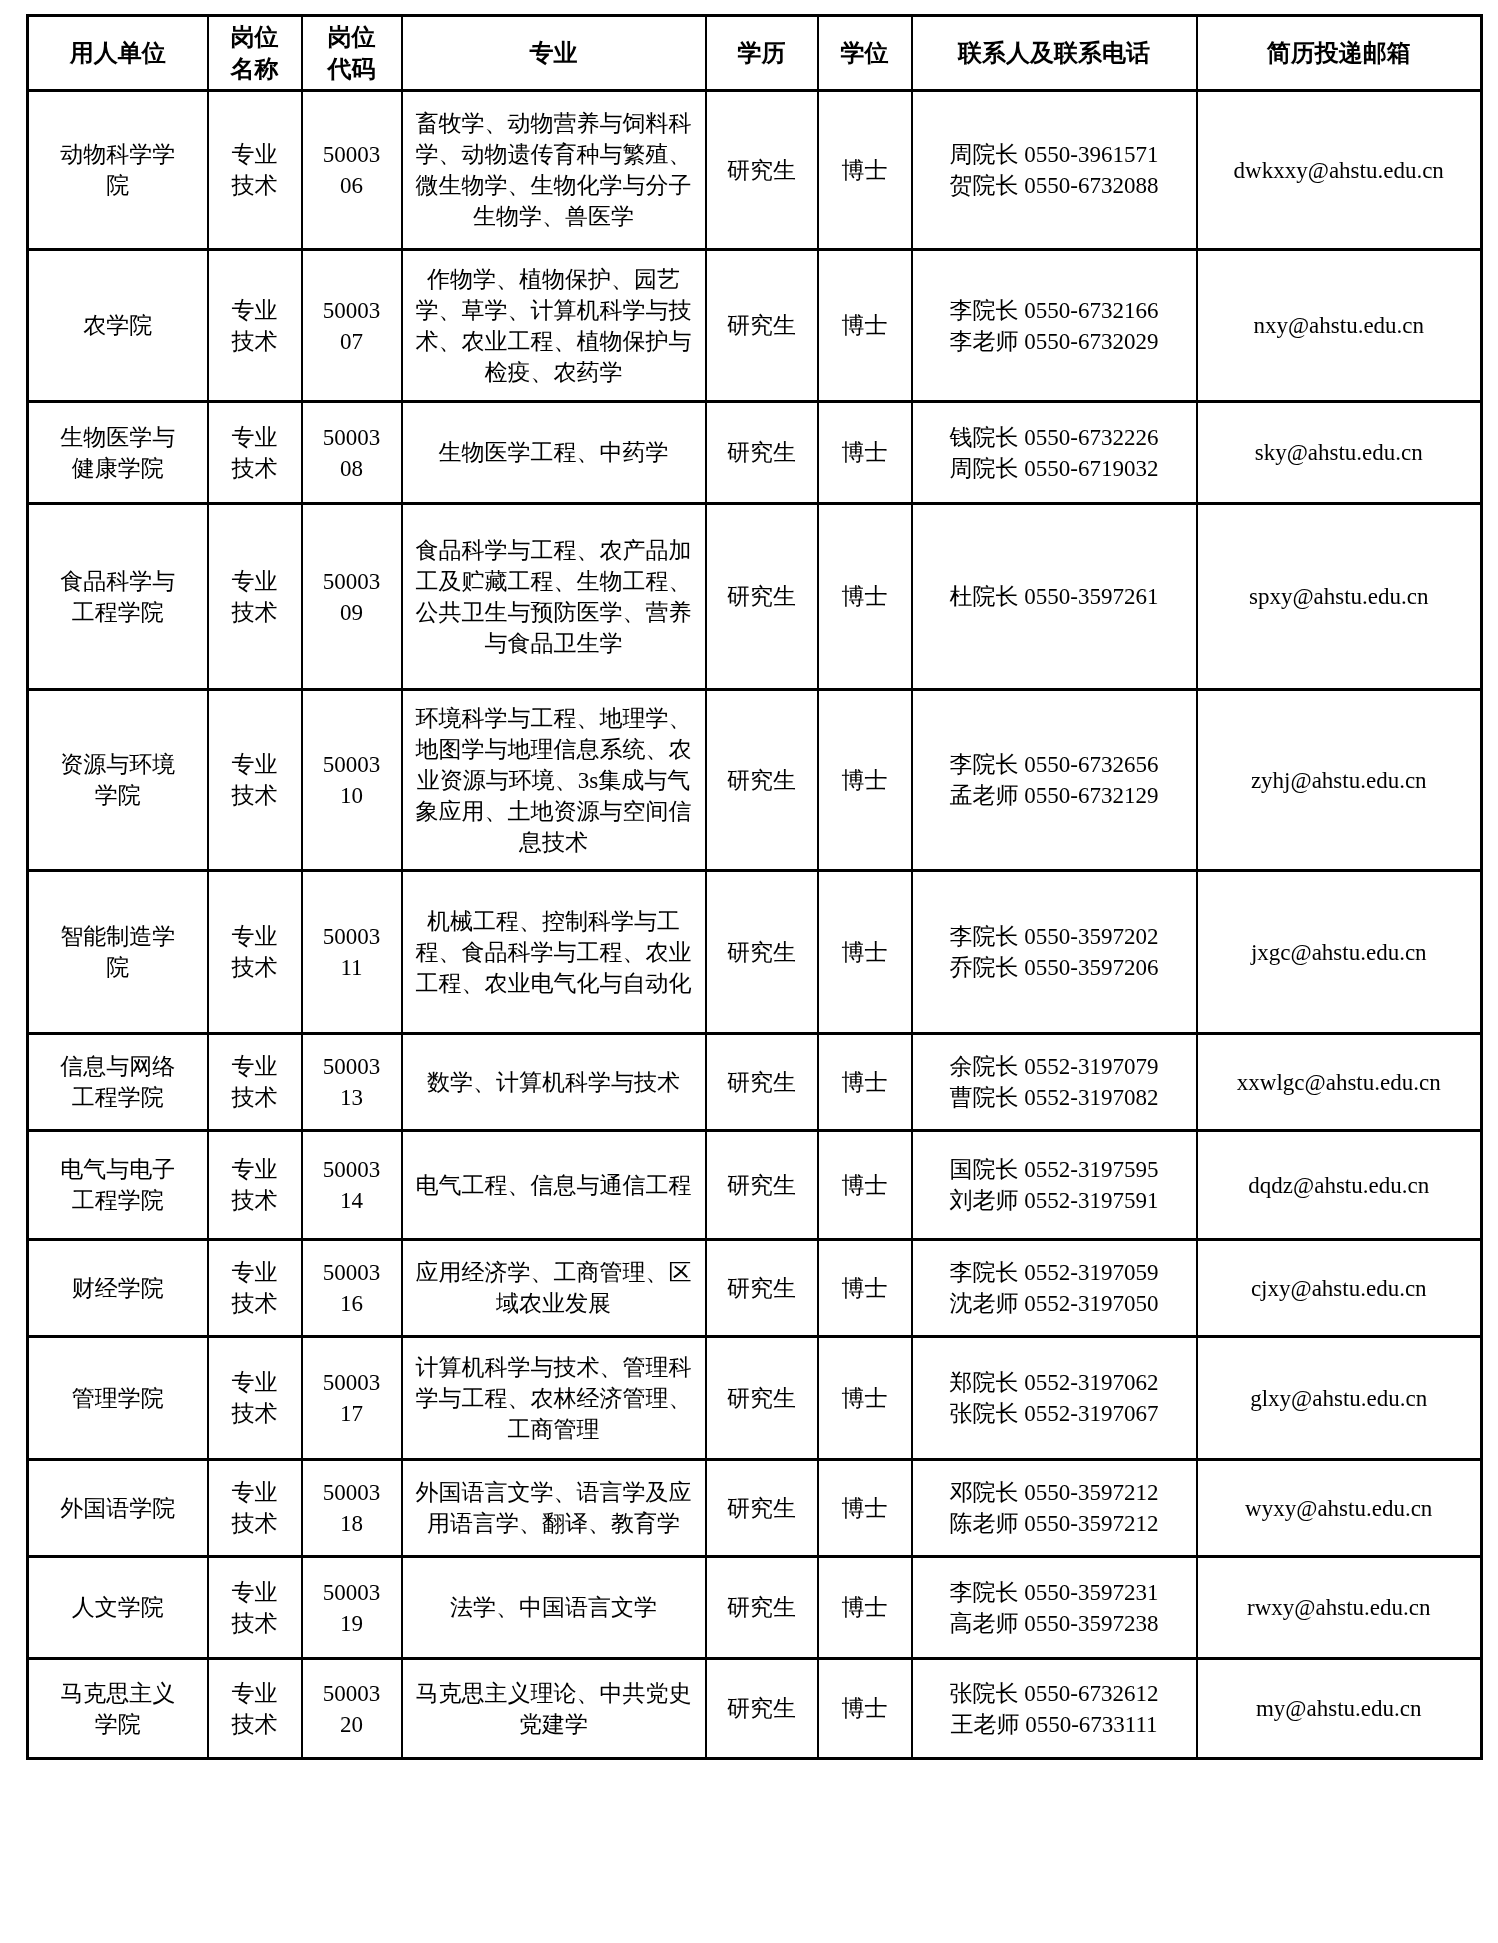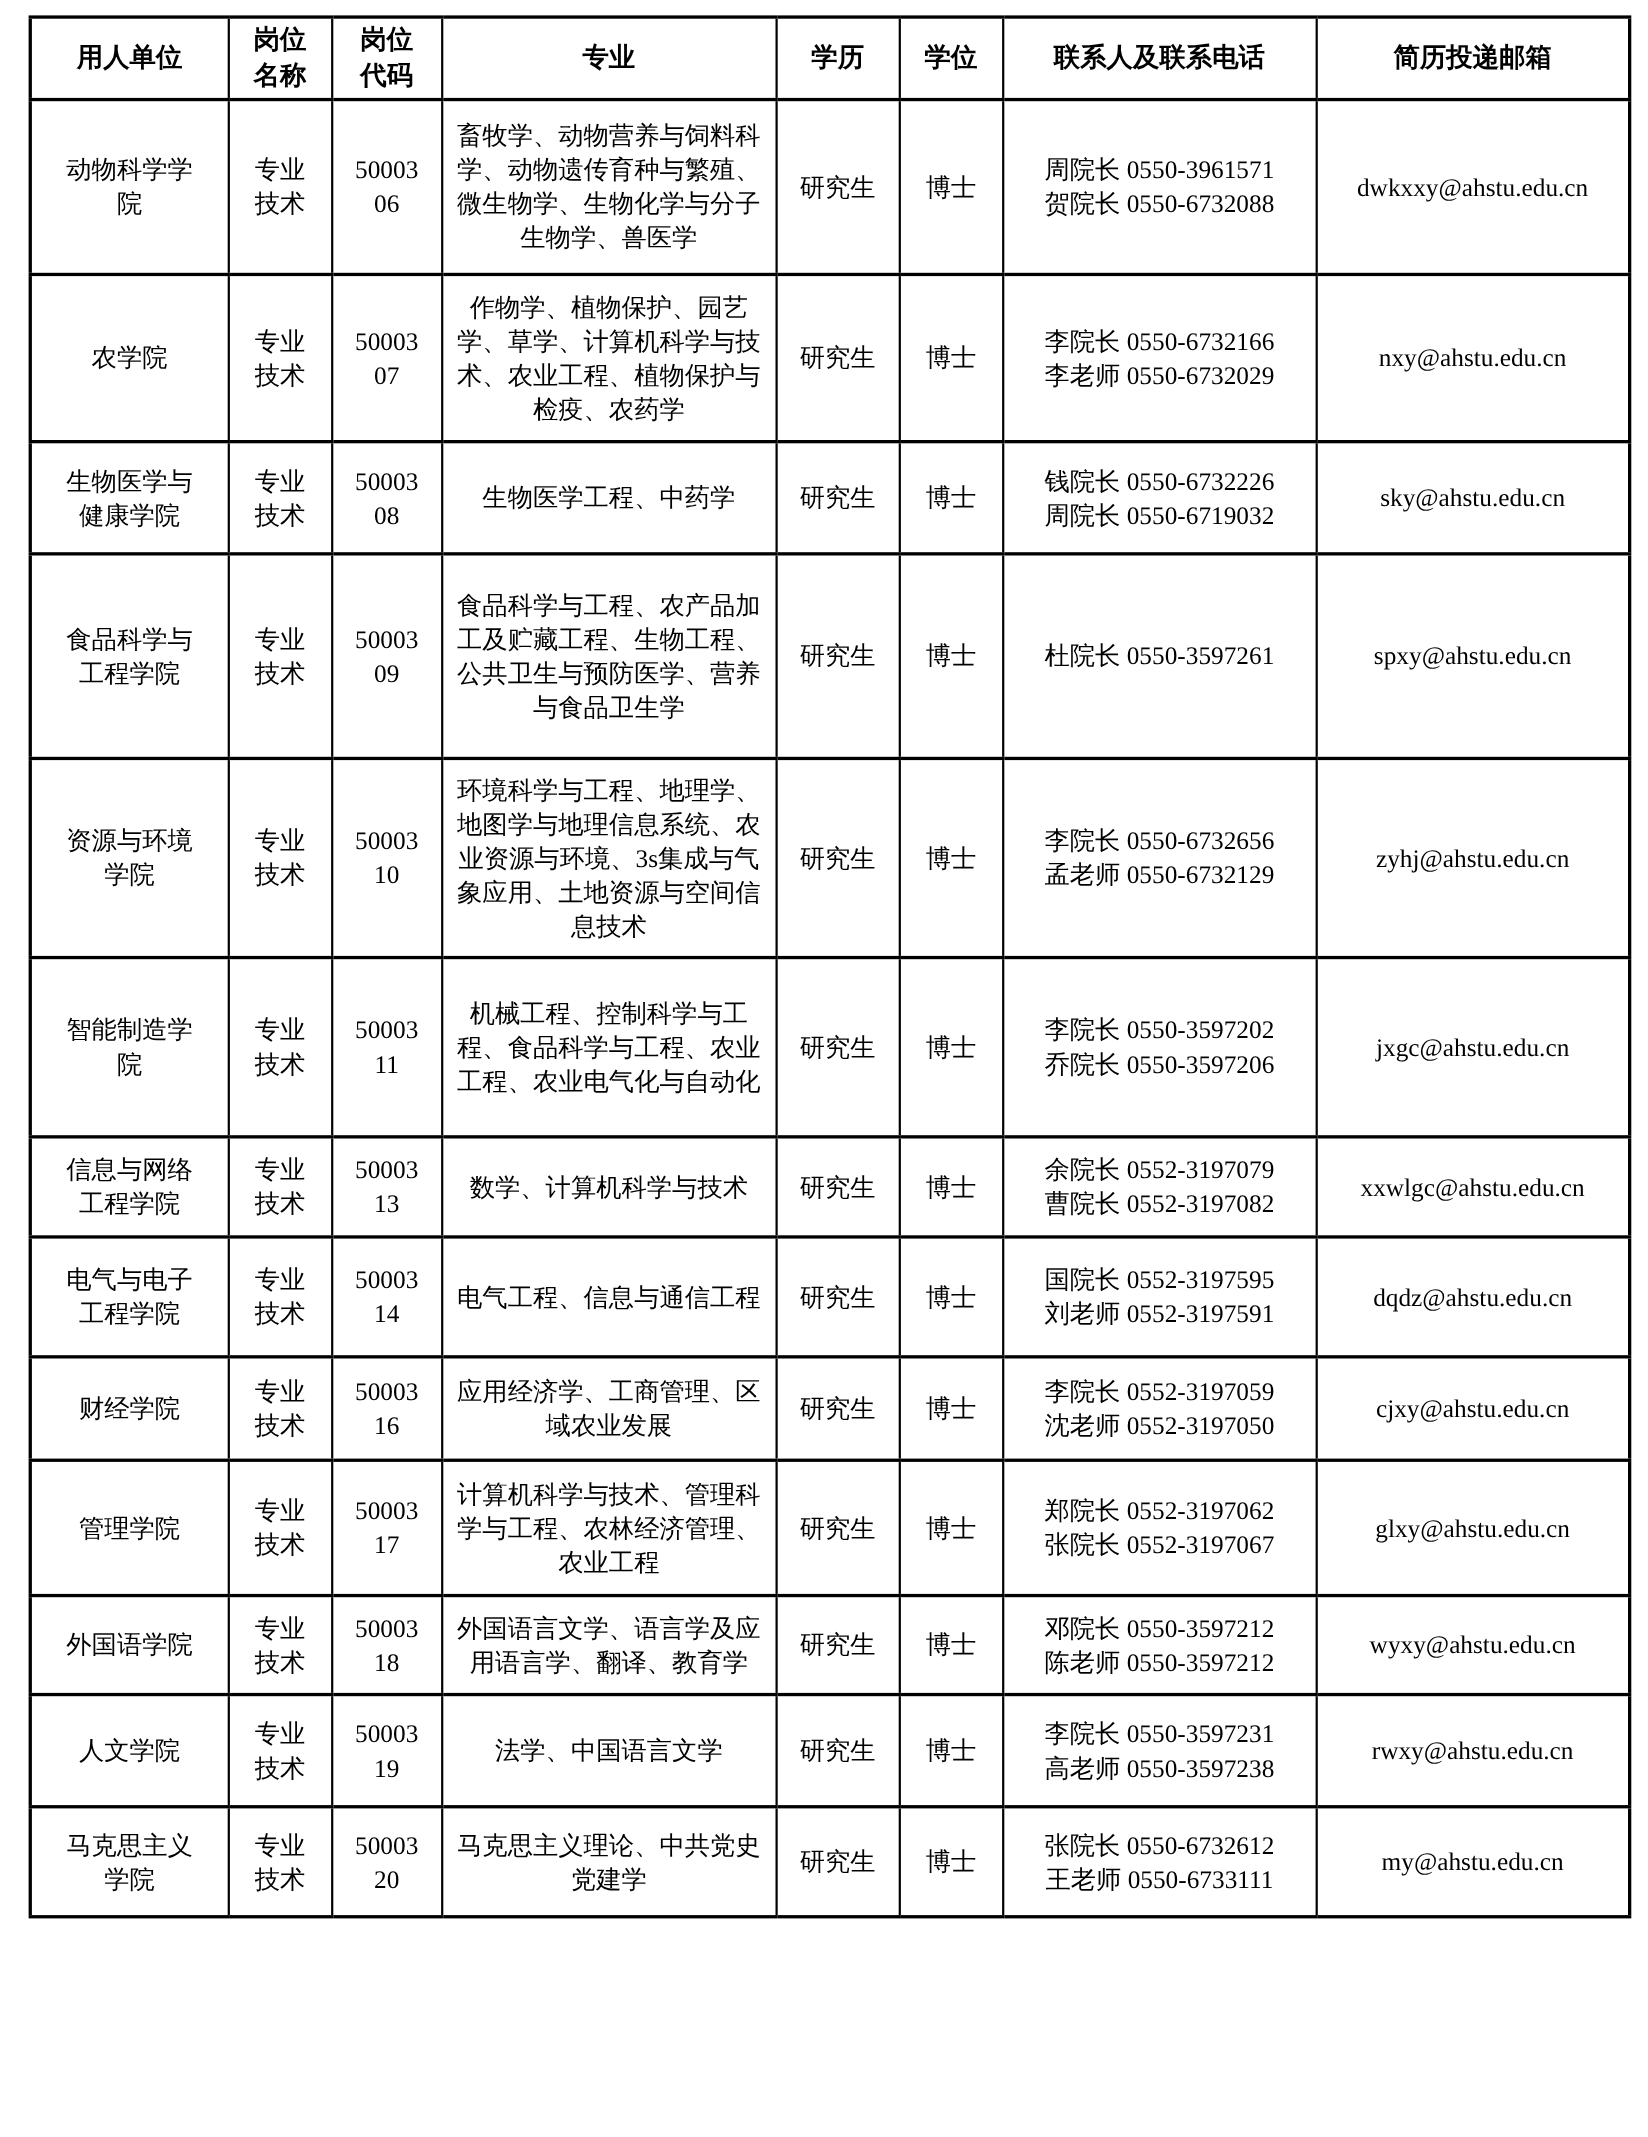--- a/index.html
+++ b/index.html
@@ -23,21 +23,21 @@
     text-align:center;
     vertical-align:middle;
     padding:4px 8px;
     overflow:hidden;
   }
   thead tr{height:70px;}
   th{font-size:24px;font-weight:bold;line-height:32px;}
   td{font-size:23px;line-height:31px;}
   .c-unit .inner{max-width:130px;margin:0 auto;}
   .c-post .inner{max-width:60px;margin:0 auto;}
-  .c-code .inner{max-width:5.4ch;margin:0 auto;word-break:break-all;}
+  .c-code .inner{max-width:5.4ch;margin:12px auto;word-break:break-all;}
   .c-majors{padding:4px 12px;}
   .contact-line:empty{display:none;}
   tbody tr:nth-child(1){height:159px;}
   tbody tr:nth-child(2){height:152px;}
   tbody tr:nth-child(3){height:102px;}
   tbody tr:nth-child(4){height:186px;}
   tbody tr:nth-child(5){height:181px;}
   tbody tr:nth-child(6){height:163px;}
   tbody tr:nth-child(7){height:91px;}
   tbody tr:nth-child(8){height:109px;}
@@ -257,21 +257,21 @@
       <tr>
         <td class="c-unit">
             <div class="inner">管理学院</div>
           </td>
         <td class="c-post">
             <div class="inner">专业技术</div>
           </td>
         <td class="c-code">
             <div class="inner">5000317</div>
           </td>
-        <td class="c-majors">计算机科学与技术、管理科学与工程、农林经济管理、农业工程</td>
+        <td class="c-majors">计算机科学与技术、管理科学与工程、农林经济管理、工商管理</td>
         <td>研究生</td>
         <td>博士</td>
         <td>
           <div class="contact-line">郑院长 0552-3197062</div>
           <div class="contact-line">张院长 0552-3197067</div>
         </td>
         <td>glxy@ahstu.edu.cn</td>
       </tr>
       <tr>
         <td class="c-unit">

